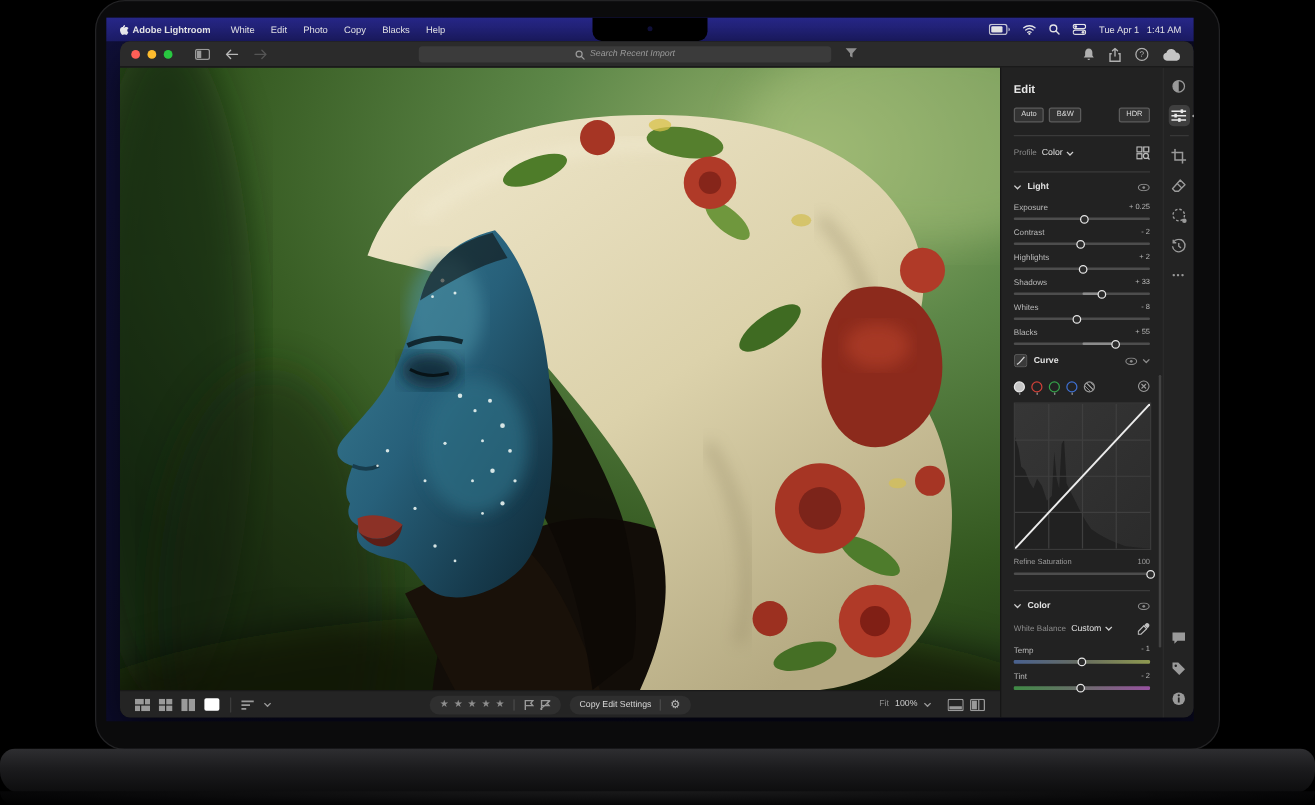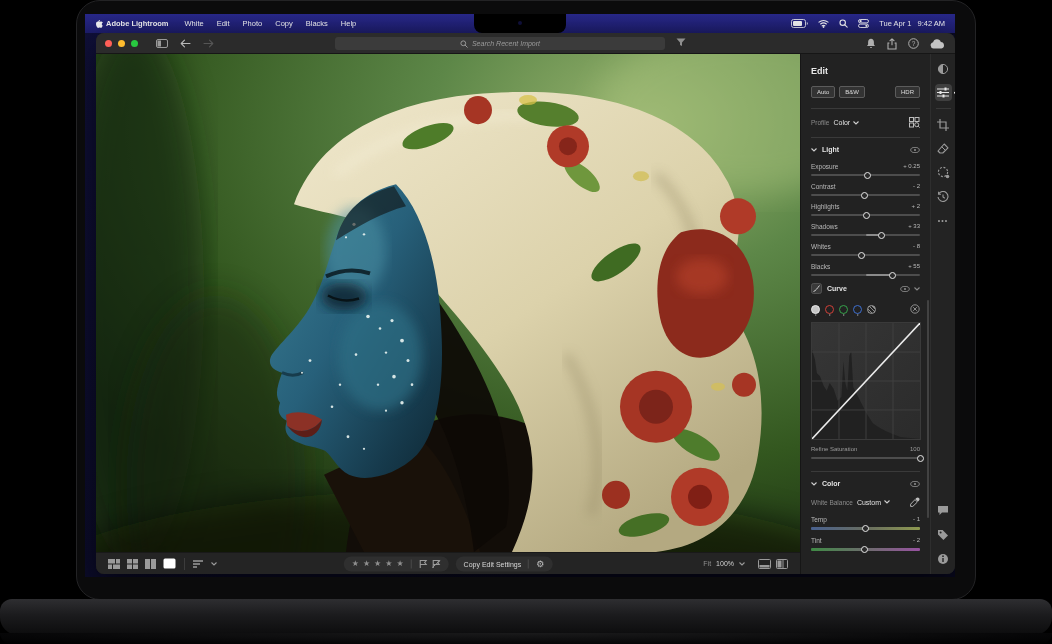--- a/index.html
+++ b/index.html
@@ -173,21 +173,21 @@
           <circle cx="3.7" cy="3.7" r="2.7" fill="none" stroke="#f2f2f5" stroke-width="1.1"></circle>
           <line x1="5.8" y1="5.8" x2="8.2" y2="8.2" stroke="#f2f2f5" stroke-width="1.1" stroke-linecap="round"></line>
         </svg>
         <svg class="ic" width="11" height="9" viewBox="0 0 11 9">
           <rect x="0.5" y="0.5" width="10" height="3.4" rx="1.7" fill="none" stroke="#f2f2f5" stroke-width="0.9"></rect>
           <circle cx="2.6" cy="2.2" r="1.1" fill="#f2f2f5"></circle>
           <rect x="0.5" y="5.1" width="10" height="3.4" rx="1.7" fill="none" stroke="#f2f2f5" stroke-width="0.9"></rect>
           <circle cx="8.4" cy="6.8" r="1.1" fill="#f2f2f5"></circle>
         </svg>
         <span class="clock">Tue Apr 1</span>
-        <span class="clock" style="margin-left:-4px;">9:42 AM</span>
+        <span class="clock" style="margin-left:-4px;">1:41 AM</span>
       </span>
     </div>
     <div class="notch">
       <span class="cam"></span>
     </div>
 
     <div class="window">
 
       <div class="titlebar">
         <span class="lights">

